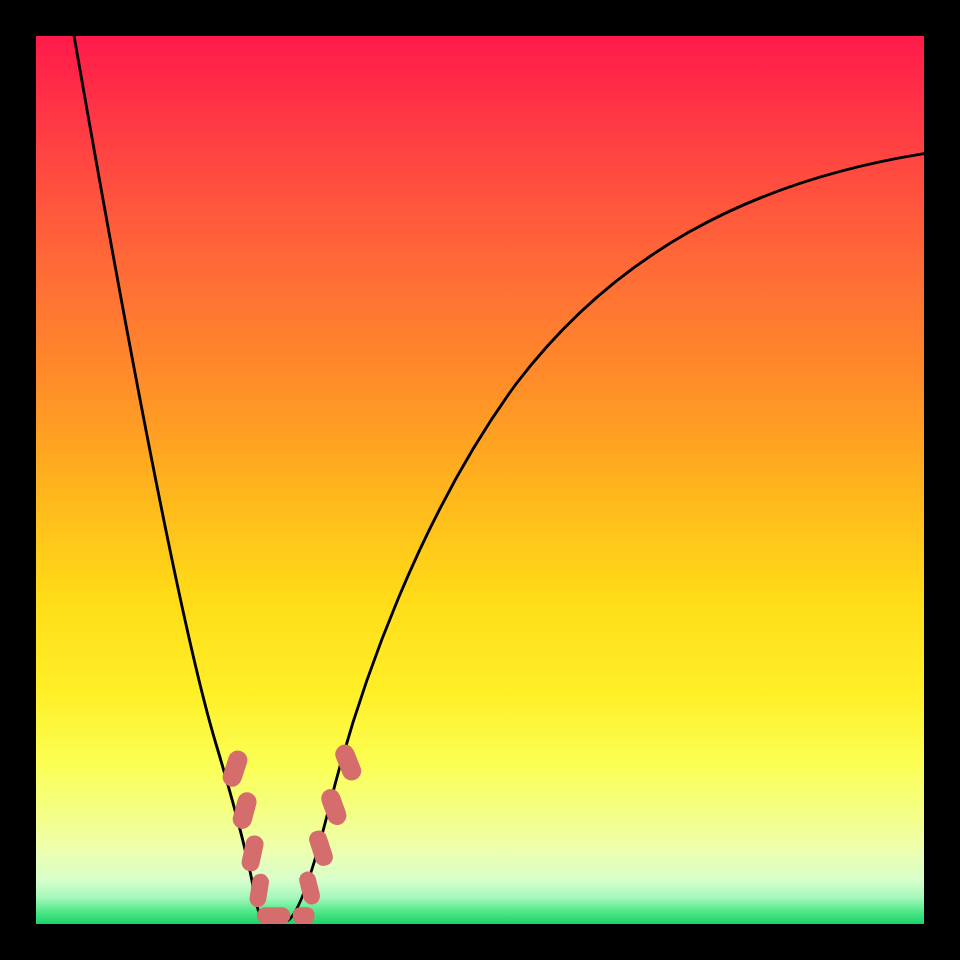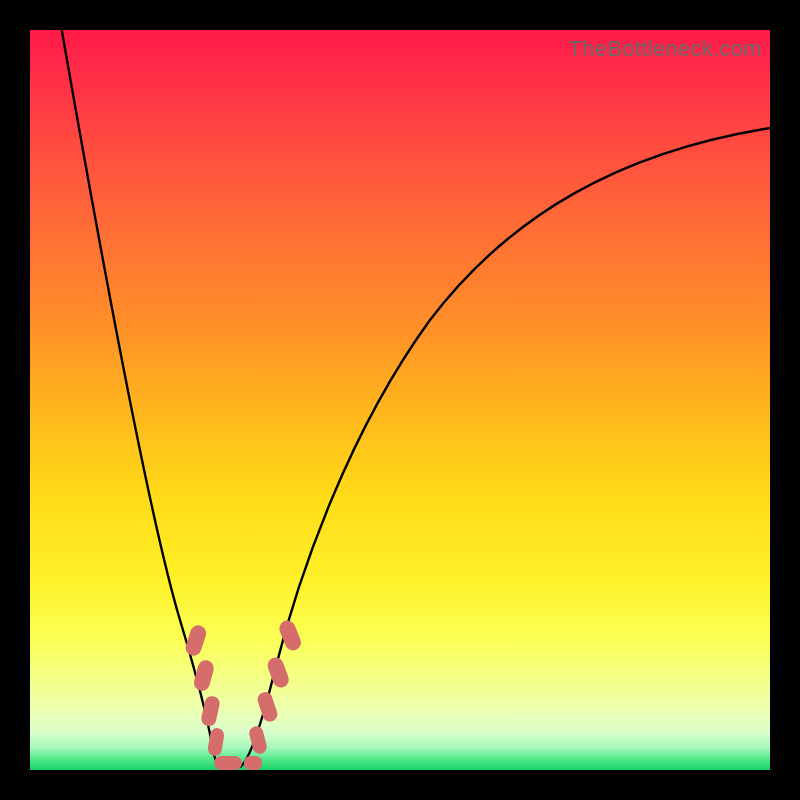--- a/index.html
+++ b/index.html
@@ -68,21 +68,20 @@
     fill: #d66d6d;
     stroke: none;
   }
 </style>
 </head>
 <body>
 <div class="container">
 
   <div class="plot-box">
 
-    <span class="watermark">TheBottleneck.com</span>
 
     <svg class="curves" viewBox="0 0 740 740">
 
       <path class="curve-line" d="M 30 -10
                C 70 220, 120 490, 150 590
                C 165 640, 178 690, 183 720
                C 185 730, 188 737, 192 737"></path>
 
       <path class="curve-line" d="M 210 737
                C 218 732, 230 700, 245 640

